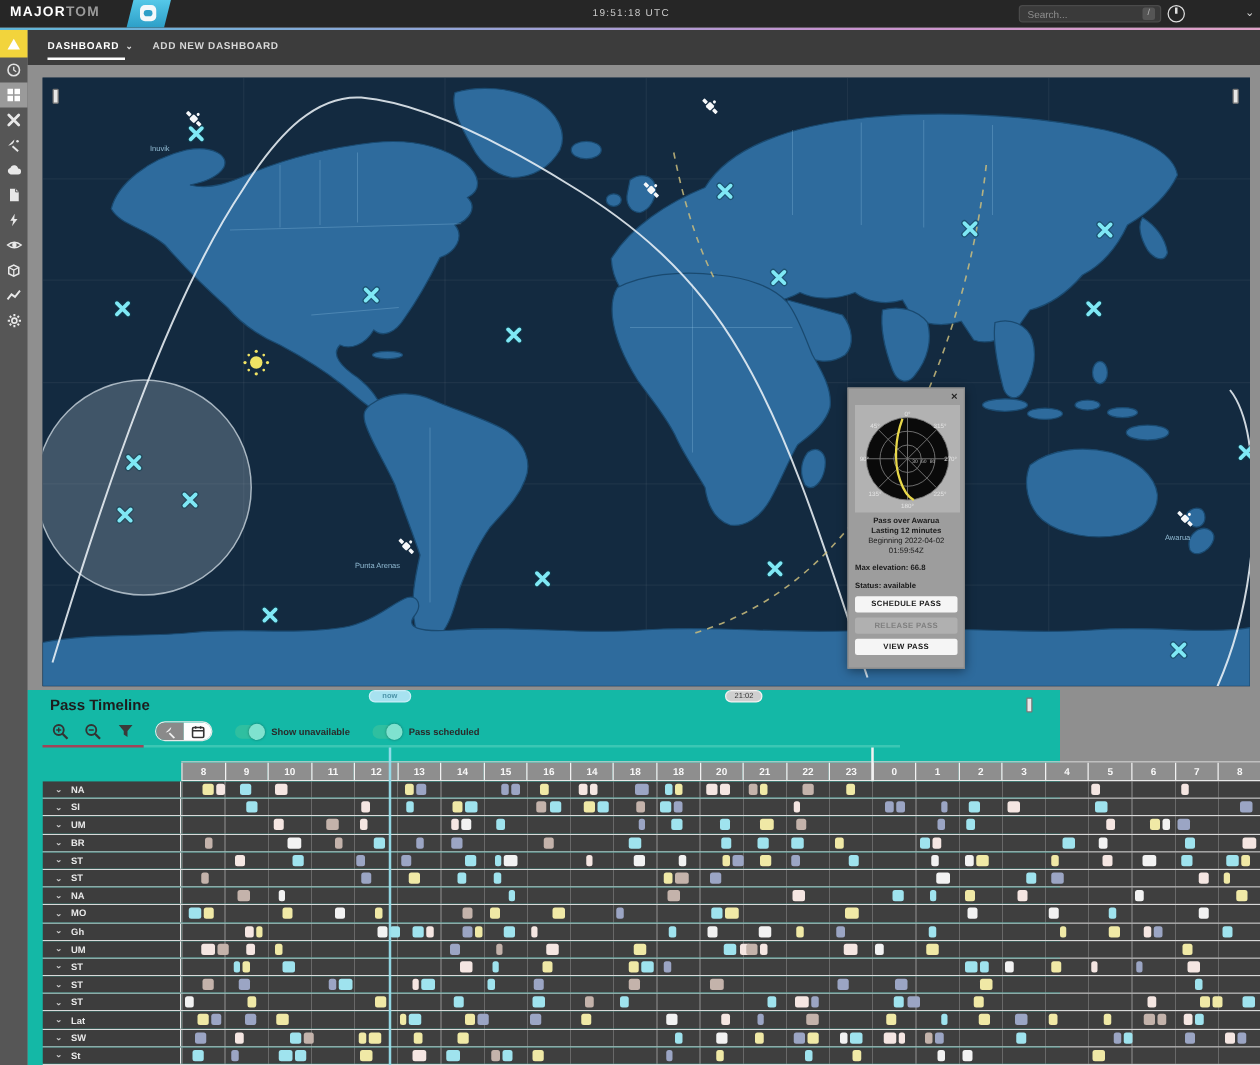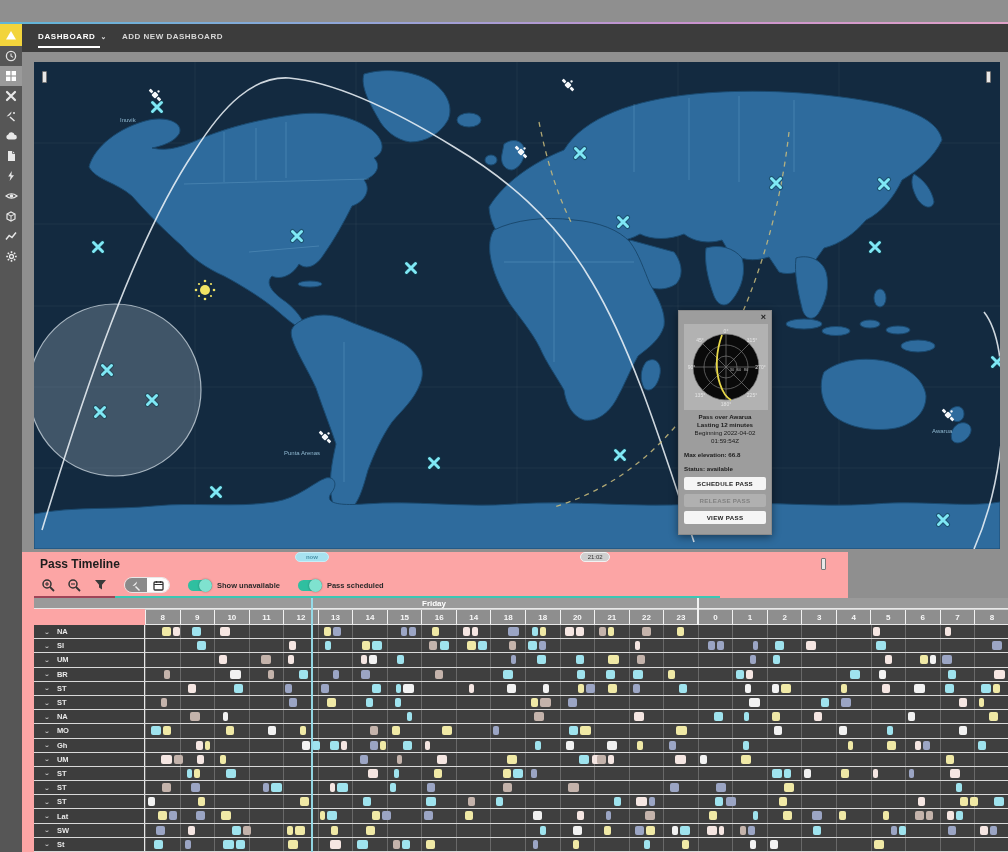--- a/index.html
+++ b/index.html
@@ -48,21 +48,21 @@
   .popup { position:absolute; left:644px; top:248px; width:94px; height:225px; background:#9d9d9d; border:1px solid #8a8a8a; box-shadow:0 2px 8px rgba(0,0,0,.45); z-index:22; padding:3px 5px; }
   .popup-close { position:absolute; right:5px; top:1px; font-size:9px; color:#222; font-weight:bold; cursor:pointer; }
   .polar-box { margin:10px auto 3px auto; width:84px; height:86px; background:#b2b2b2; display:flex; align-items:center; justify-content:center; }
   .pp-line { text-align:center; font-size:6.2px; color:#1c1c1c; line-height:8px; }
   .pp-line.b { font-weight:bold; }
   .pp-left { text-align:left; font-size:6.2px; color:#1c1c1c; font-weight:bold; line-height:8px; margin-top:6px; }
   .pp-btn { display:block; width:100%; height:13px; margin-top:4px; border:none; border-radius:2px; background:#f5f5f5; color:#1c1c1c; font-size:6.2px; font-weight:bold; font-family:"Liberation Sans",sans-serif; cursor:pointer; letter-spacing:.3px; }
   .pp-btn.disabled { background:#b0b0b0; color:#808080; cursor:default; }
 
   
-  .tl-panel { position:absolute; left:22px; top:552px; width:826px; height:300px; background:#fca5a5; z-index:20; }
+  .tl-panel { position:absolute; left:22px; top:552px; width:826px; height:300px; background:#14b8a6; z-index:20; }
   .tl-title { position:absolute; left:18px; top:5px; font-size:12px; font-weight:bold; color:#1d1d1d; }
   .tl-toolbar { position:absolute; left:18px; top:24px; height:18px; display:flex; align-items:center; gap:10px; }
   .tl-ic { width:16px; height:16px; display:flex; align-items:center; justify-content:center; cursor:pointer; }
   .seg { display:flex; border:1px solid #e8e8e8; border-radius:9px; overflow:hidden; height:16px; margin-left:6px; cursor:pointer; }
   .seg-l { width:22px; background:#8a8a8a; display:flex; align-items:center; justify-content:center; }
   .seg-r { width:22px; background:#fdfdfd; display:flex; align-items:center; justify-content:center; }
   .toggle-grp { display:flex; align-items:center; gap:5px; margin-left:8px; cursor:pointer; }
   .tgl { width:24px; height:11px; border-radius:6px; background:#2fbfa0; position:relative; }
   .tgl:after { content:""; position:absolute; right:0px; top:-1px; width:13px; height:13px; border-radius:50%; background:#7fe2cf; box-shadow:0 0 2px rgba(0,0,0,.4); }
   .tgl-lbl { font-size:7.5px; font-weight:bold; color:#2a2a2a; }
@@ -87,20 +87,30 @@
   .tl-row-label .chv { font-size:7px; color:#cfcfcf; transform:scaleY(.8); }
   .tl-row-track { position:relative; flex:none; width:863px; height:100%; background:#3f3f3f; background-image:repeating-linear-gradient(90deg, rgba(255,255,255,.22) 0 1px, transparent 1px 34.55px); }
   .blk { position:absolute; top:2px; height:9px; border-radius:2px; cursor:pointer; }
   .now-line { position:absolute; left:290px; top:46px; width:2px; height:254px; background:rgba(150,221,235,.95); z-index:6; }
 </style>
 </head>
 <body>
 
 <div id="app">
 
+  <div class="topbar">
+    <span class="brand"><span>MAJOR</span><span class="lite">TOM</span></span>
+    <div class="logo-skew"></div>
+    <div class="logo-helmet"></div>
+    <span class="clock">19:51:18 UTC</span>
+    <input class="search-box" placeholder="Search..." style="">
+    <span class="slash-badge">/</span>
+    <span class="power-ic"></span>
+    <span class="tb-chev">⌄</span>
+  </div>
   <div class="accent-line"></div>
 
   <div class="sidebar">
     <div class="sb-item tile-yellow">
         <svg width="12" height="12">
           <path d="M6 2 L11 10.5 H1 Z" fill="#fff"></path>
         </svg>
       </div>
     <div class="sb-item">
         <svg width="12" height="12">
@@ -473,23 +483,20 @@
       </span>
       <span class="toggle-grp">
         <span class="tgl"></span>
         <span class="tgl-lbl">Pass scheduled</span>
       </span>
     </div>
 
     <div class="progress-a"></div>
     <div class="progress-b"></div>
 
-    <div class="dayband">
-      <span class="day-label">Friday</span>
-    </div>
     <div class="day-sep"></div>
     <div class="now-pill" style="left: 272.876px;">now</div>
     <div class="cursor-pill" style="left: 558.187px;">21:02</div>
 
     <div class="hourband" id="hour-band">
         <div class="hour-cell">8</div>
         <div class="hour-cell">9</div>
         <div class="hour-cell">10</div>
         <div class="hour-cell">11</div>
         <div class="hour-cell">12</div>

